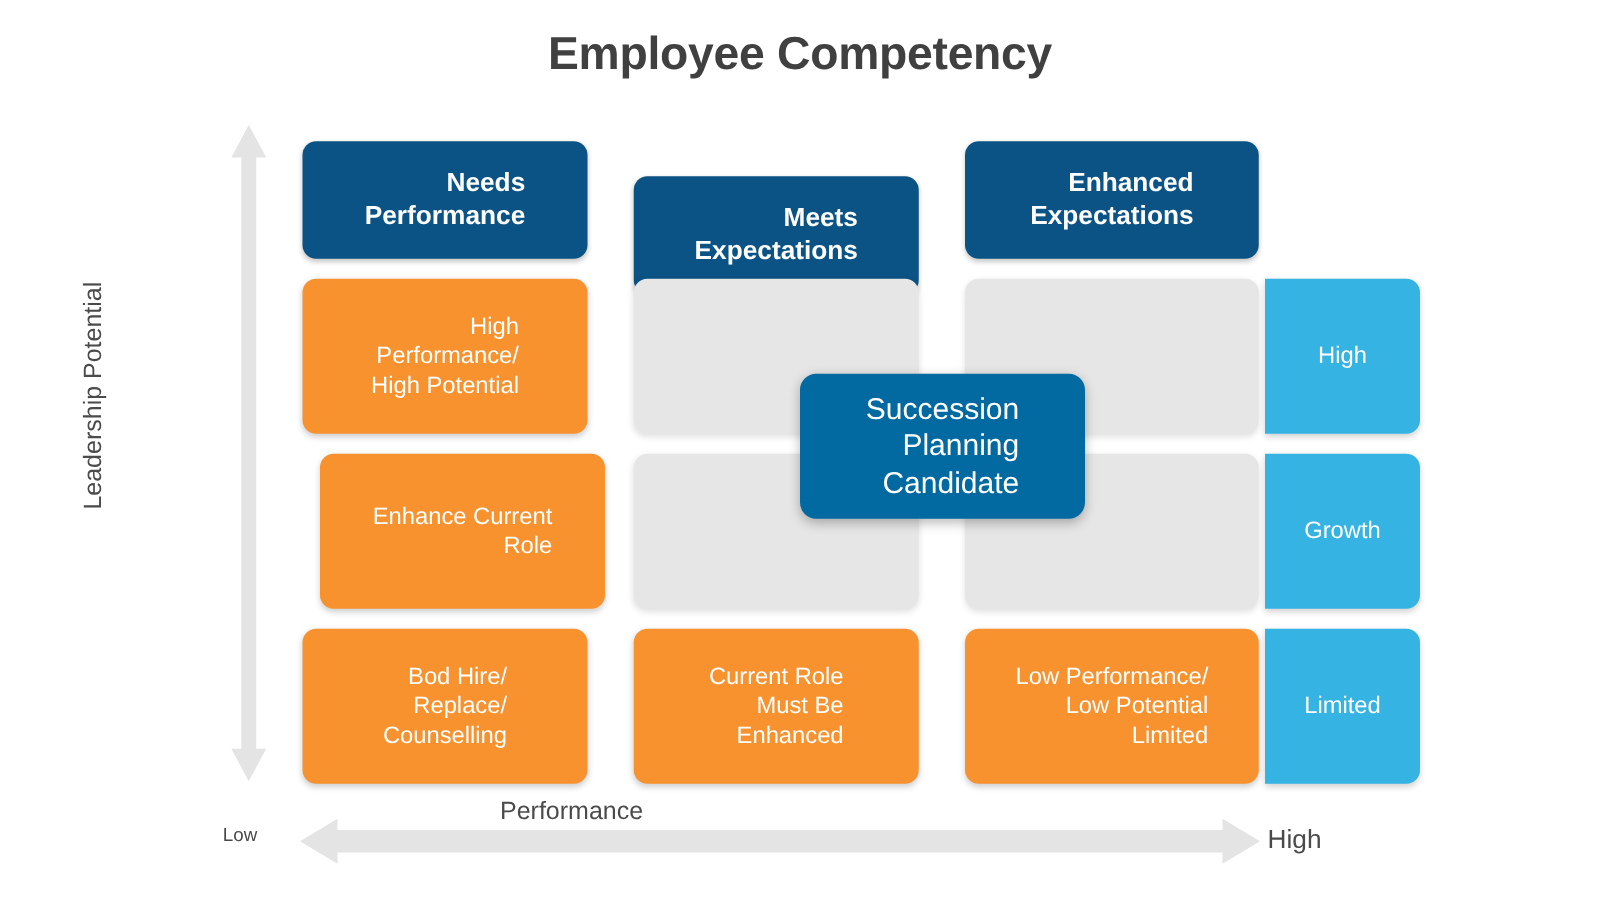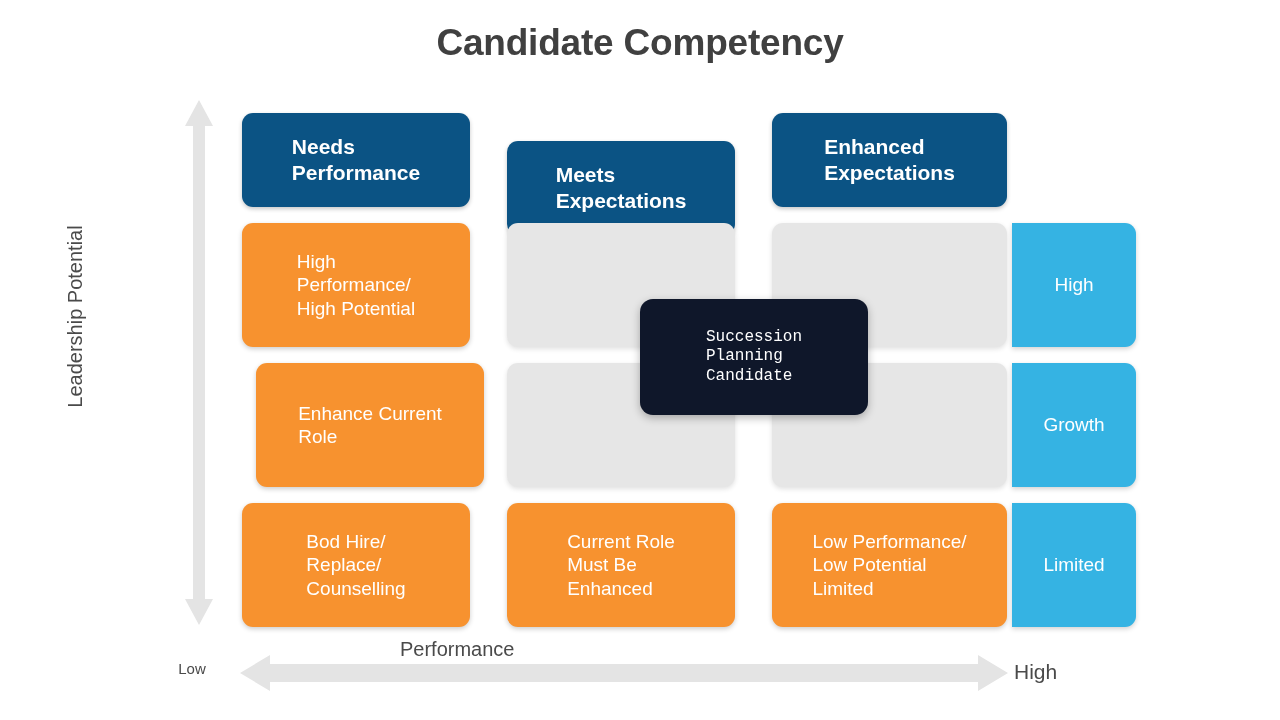--- a/index.html
+++ b/index.html
@@ -34,21 +34,21 @@
     letter-spacing: -0.2px;
   }
 
   
   .cell {
     position: absolute;
     border-radius: 11px;
     display: flex;
     align-items: center;
     justify-content: center;
-    text-align: left;
+    text-align: right;
     color: #ffffff;
     line-height: 1.22;
     box-sizing: border-box;
     padding: 4px 8px;
   }
 
   .hdr {
     background: #0B5384;
     font-size: 21px;
     font-weight: bold;
@@ -67,26 +67,25 @@
   }
 
   .cyan {
     background: #35B3E3;
     font-size: 19px;
     border-radius: 0 11px 11px 0;
     box-shadow: 0 2px 5px rgba(0,0,0,0.18);
   }
 
   .succession {
-    background: #0f172a;
-    font-size: 16px;
+    background: #0369a1;
+    font-size: 24px;
     border-radius: 13px;
     box-shadow: 0 3px 9px rgba(0,0,0,0.28);
     z-index: 20;
-    font-family: Liberation Mono, monospace;
   }
 
   
   #y-axis-label {
     position: absolute;
     left: -55px;
     top: 305px;
     width: 260px;
     text-align: center;
     transform: rotate(-90deg);
@@ -139,21 +138,21 @@
     text-align: left;
     font-size: 21px;
     color: #4a4a4a;
   }
 </style>
 </head>
 <body>
 
 <div id="canvas">
 
-  <div id="title">Candidate Competency</div>
+  <div id="title">Employee Competency</div>
 
   <div id="y-axis-label">Leadership Potential</div>
   <svg id="y-arrow" viewBox="0 0 28 525" preserveAspectRatio="none">
     <polygon points="14,0 28,26 20,26 20,499 28,499 14,525 0,499 8,499 8,26 0,26" fill="#E4E4E4"></polygon>
   </svg>
 
   <div class="cell hdr" style="left:242px; top:113px; width:228px; height:94px;">
     <span>
       <span>Needs</span><br>
       <span>Performance</span>

